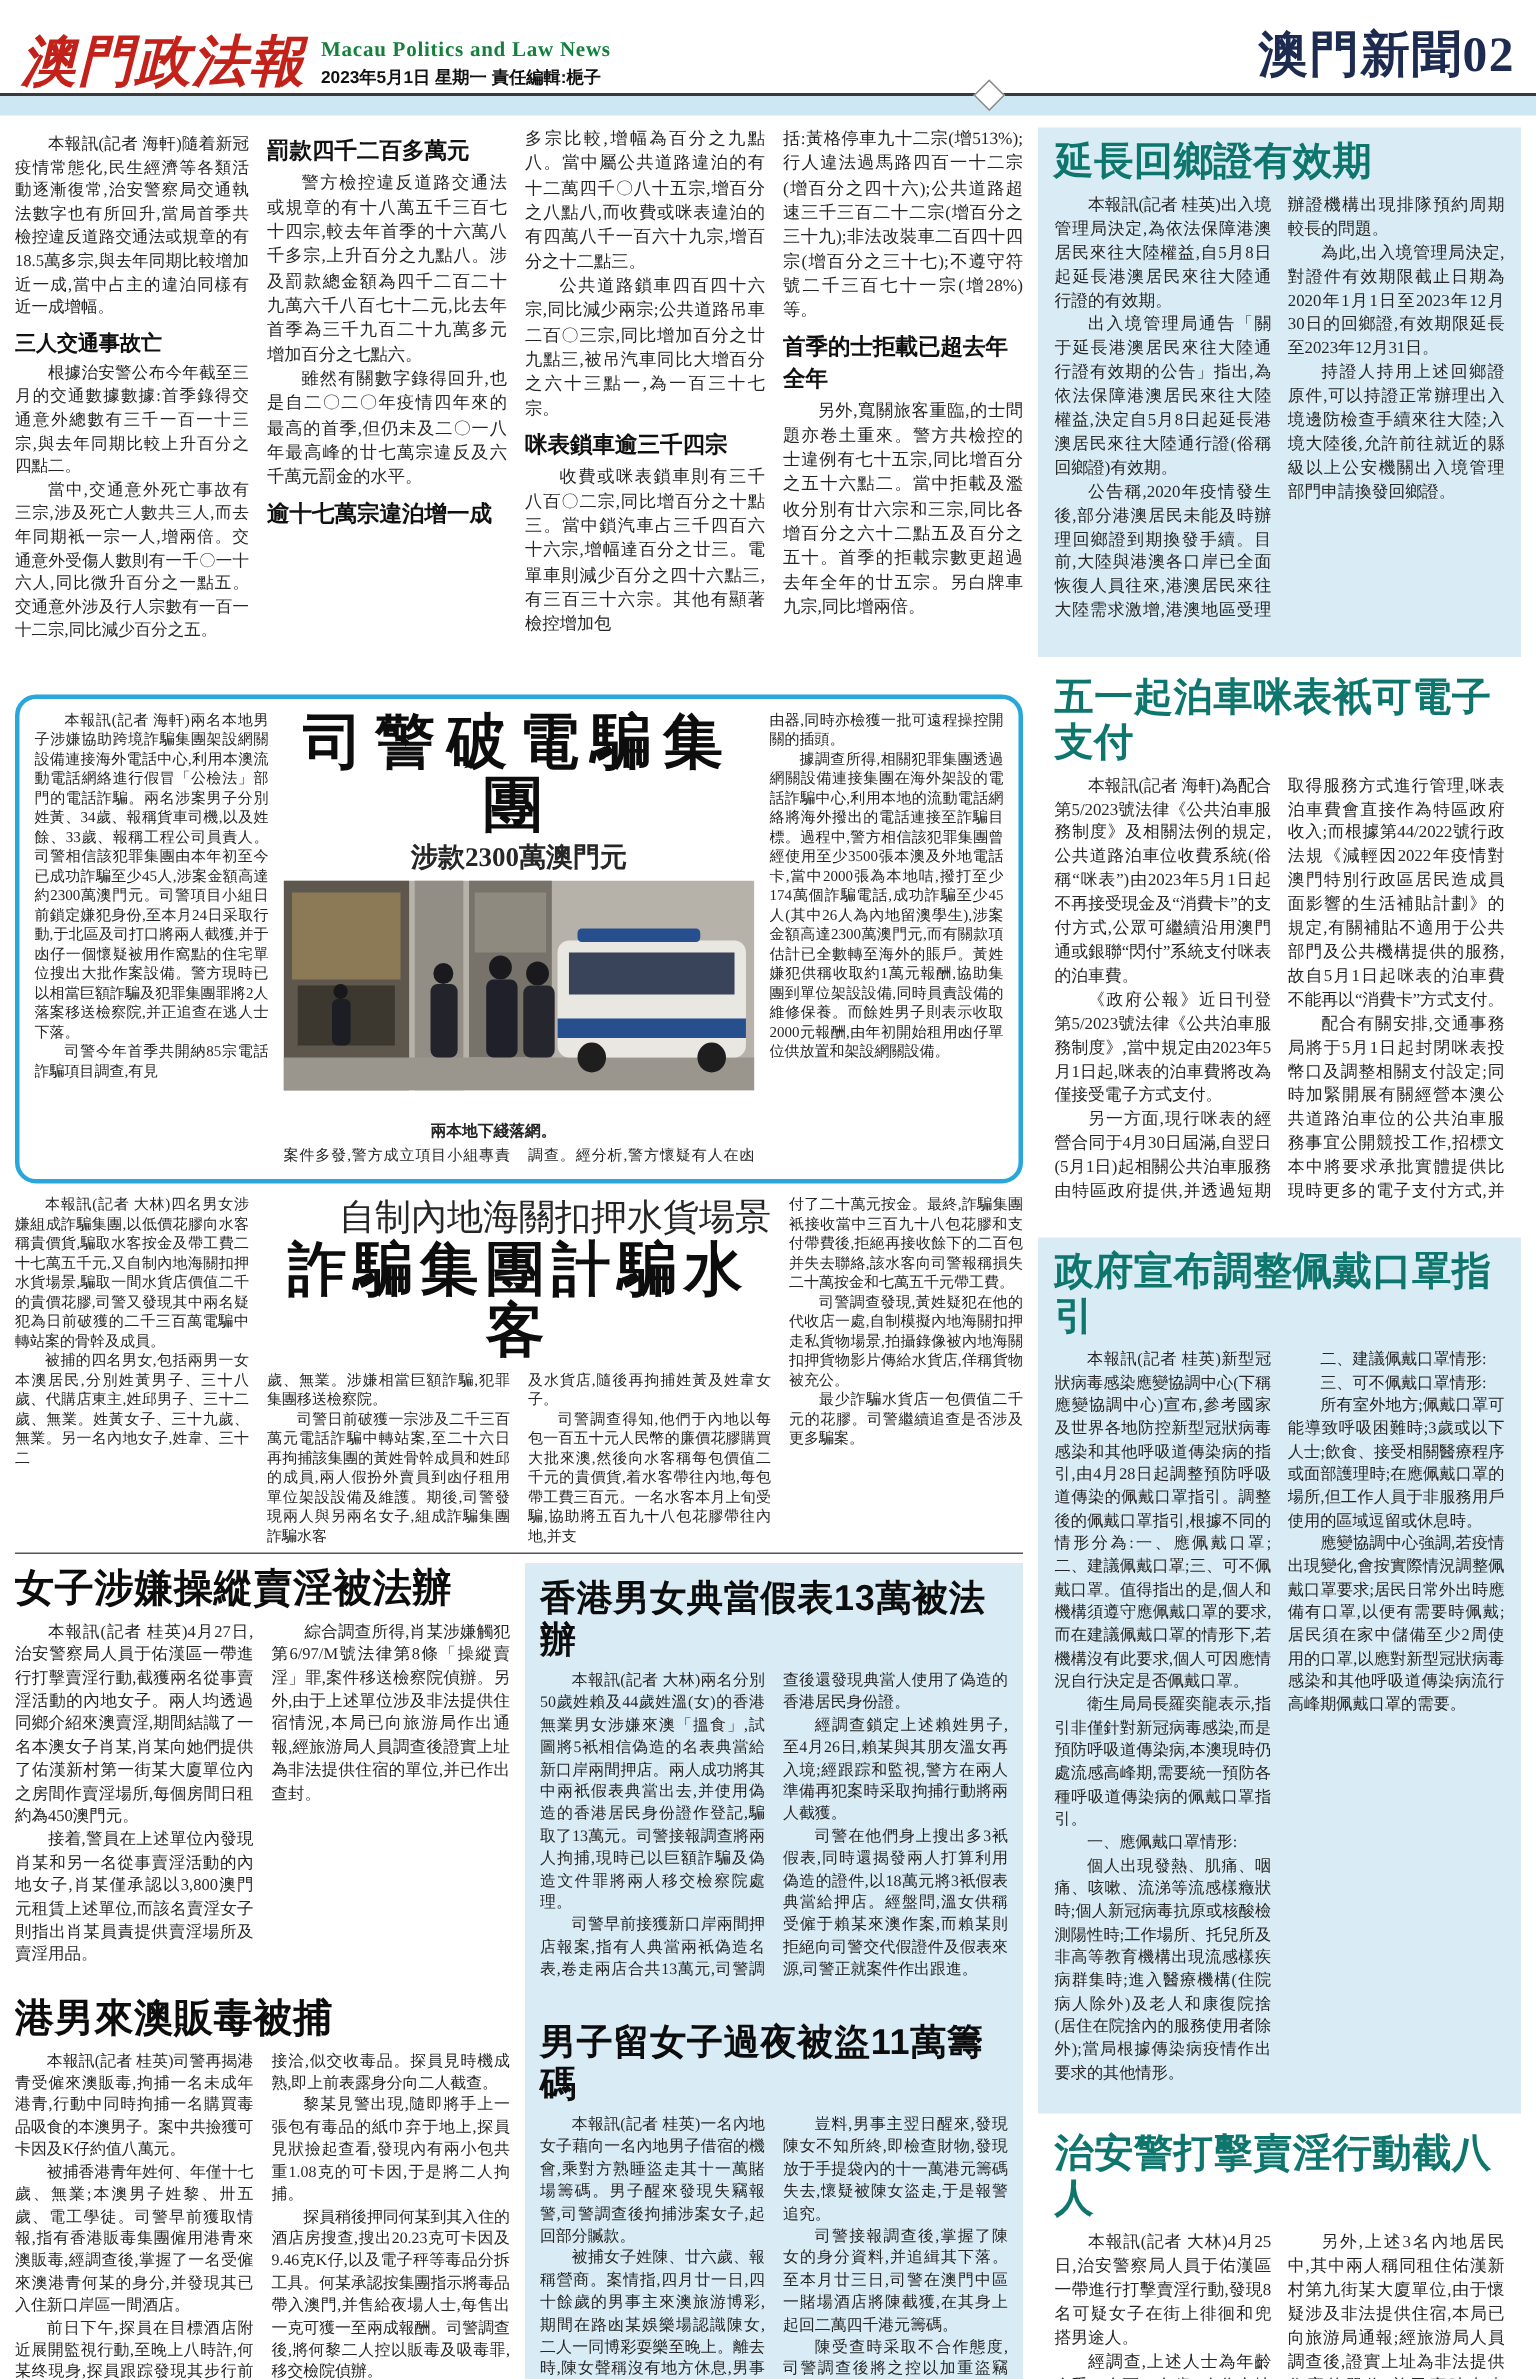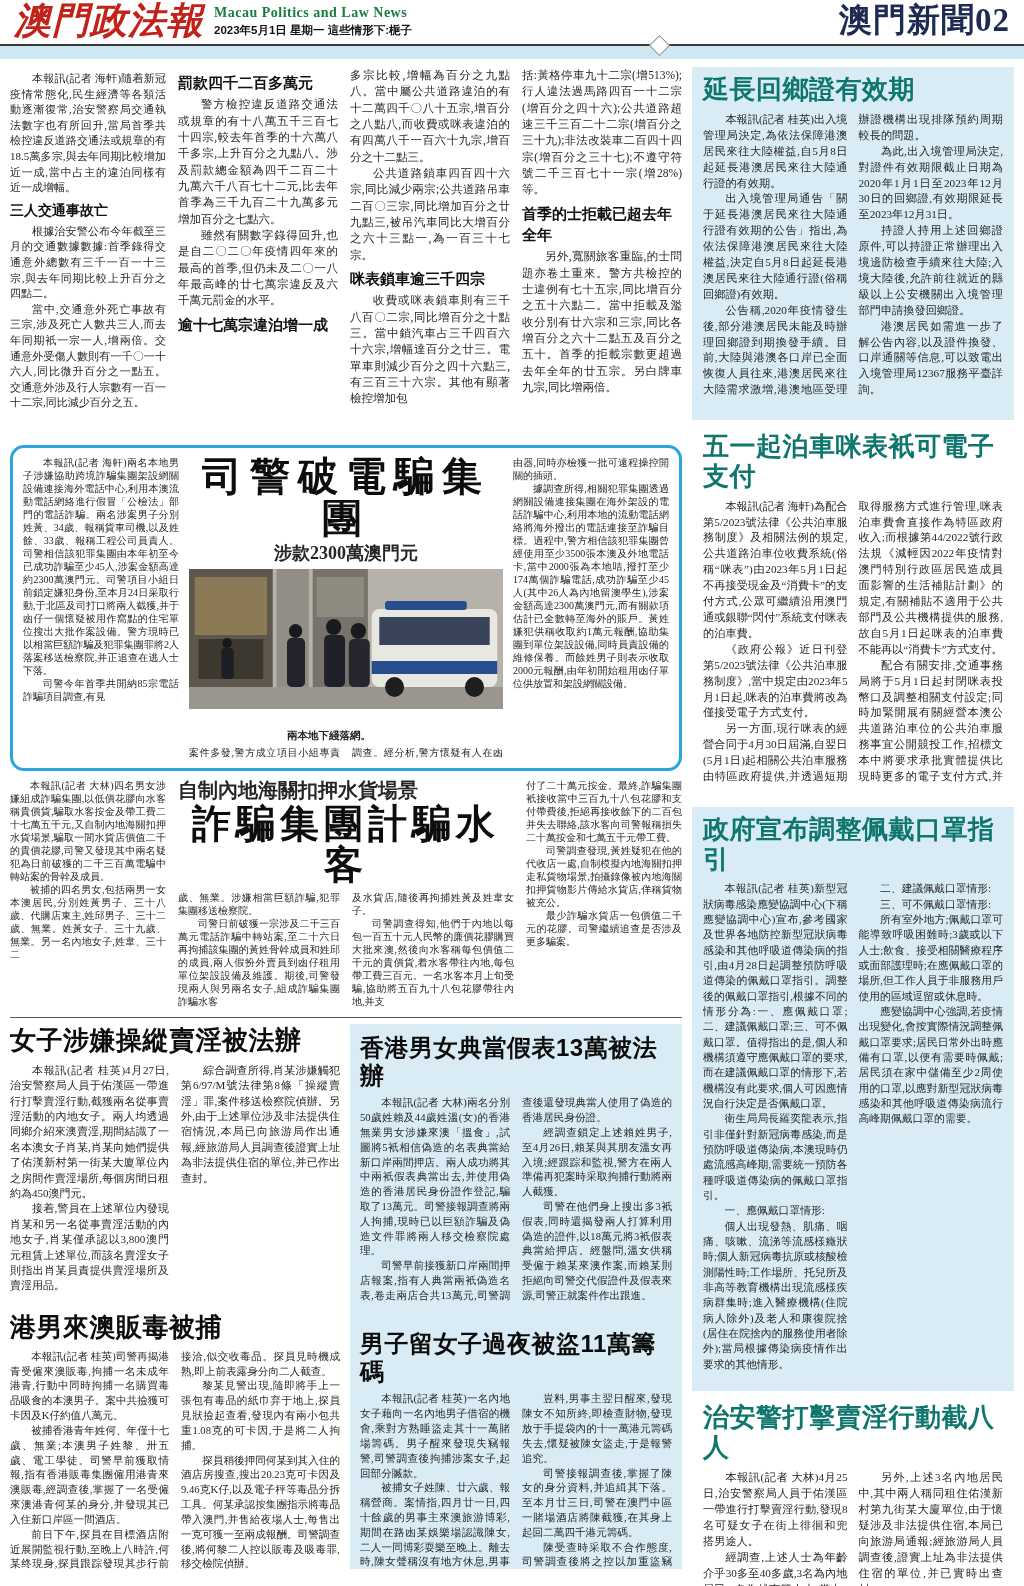--- a/index.html
+++ b/index.html
@@ -1,21 +1,21 @@
 <!DOCTYPE html>
 <html><head>
 <meta charset="utf-8">
 <style>
   * { box-sizing: border-box; margin: 0; padding: 0; }
   html,body { width:1024px; height:1586px; overflow:hidden; background:#fff;
     font-family:"Liberation Serif","DejaVu Serif",serif; color:#262626; }
 
   
-  .header { display:flex; justify-content:space-between; align-items:center;
-    padding:0 14px 3px 14px; border-bottom:2px solid #3a3a3a; height:46px; }
+  .header { display:flex; justify-content:space-between; align-items:flex-end;
+    padding:0 14px 3px 14px; border-bottom:2px solid #3a3a3a; height:64px; }
   .header-left { display:flex; align-items:flex-end; gap:10px; }
   .masthead { font-size:37px; line-height:0.95; font-weight:900; font-style:italic;
     color:#c2221a; letter-spacing:1px; }
   .mast-sub { display:flex; flex-direction:column; justify-content:flex-end; }
   .mast-en { color:#15803d; font-weight:700; font-size:14px; letter-spacing:0.5px; }
   .dateline { font-family:"Liberation Sans",sans-serif; font-weight:700; font-size:11.5px; color:#111; margin-top:2px;}
   .section-title { font-size:33px; font-weight:900; color:#1d2b50; letter-spacing:1px; }
   .blue-strip { height:13px; background:#cde7f3; position:relative; }
   .notch { position:absolute; left:652px; top:-8px; width:15px; height:15px;
     background:#fff; border:1px solid #8a8a8a; transform:rotate(45deg); }
@@ -51,22 +51,22 @@
   .photo { height:140px; flex:none; }
   .photo svg { width:100%; height:100%; display:block; }
   .caption { font-size:10.5px; font-weight:700; text-align:center; padding-right:34px; margin:20px 0 3px 0; }
   .box-bottom { column-count:2; column-gap:12px; column-fill:auto; flex:1;
     font-size:10px; line-height:1.3; overflow:hidden; }
 
   
   .water { display:flex; gap:12px; height:238px; overflow:hidden; margin-bottom:4px; }
   .water .wcol { width:156px; flex:none; font-size:10px; line-height:1.3; overflow:hidden; padding-top:4px;}
   .water-mid { flex:1; display:flex; flex-direction:column; overflow:hidden; }
-  .kicker { font-family:"Liberation Sans",sans-serif; font-size:20px; font-weight:700;
-    text-align:left; margin-top:2px; }
+  .kicker { font-family:"Liberation Sans",sans-serif; font-size:24px; font-weight:400;
+    text-align:right; margin-top:2px; }
   .water-headline { font-size:39px; font-weight:700; text-align:center; letter-spacing:5px;
     line-height:1.05; margin-bottom:5px; color:#0d0d0d;}
   .water-mid-cols { display:flex; gap:12px; flex:1; overflow:hidden; }
   .water-mid-cols .col { flex:1; font-size:10px; line-height:1.3; overflow:hidden; }
 
   
   .bottom-left { border-top:1.5px solid #555; padding-top:6px; display:flex; gap:10px; height:552px; overflow:hidden;}
   .bl-left { width:330px; flex:none; }
   .bl-right { flex:1; background:#d9ecf6; padding:8px 10px; }
   .art-headline { font-family:"Liberation Sans",sans-serif; font-weight:900; color:#0d0d0d;
@@ -93,21 +93,21 @@
   .body-vice8  { height:212px; }
 </style>
 </head>
 <body>
 
 <div class="header">
   <div class="header-left">
     <div class="masthead">澳門政法報</div>
     <div class="mast-sub">
       <div class="mast-en">Macau Politics and Law News</div>
-      <div class="dateline">2023年5月1日  星期一  這些情形下:梔子</div>
+      <div class="dateline">2023年5月1日  星期一  責任編輯:梔子</div>
     </div>
   </div>
   <div class="section-title">澳門新聞02</div>
 </div>
 <div class="blue-strip">
   <div class="notch"></div>
 </div>
 
 <div class="page">
 
@@ -263,21 +263,20 @@
   <div class="right-zone">
 
     <div class="rz-panel">
       <div class="rz-headline">延長回鄉證有效期</div>
       <div class="rz-body body-permit">
           <p>本報訊(記者 桂英)出入境管理局決定,為依法保障港澳居民來往大陸權益,自5月8日起延長港澳居民來往大陸通行證的有效期。</p>
           <p>出入境管理局通告「關于延長港澳居民來往大陸通行證有效期的公告」指出,為依法保障港澳居民來往大陸權益,決定自5月8日起延長港澳居民來往大陸通行證(俗稱回鄉證)有效期。</p>
           <p>公告稱,2020年疫情發生後,部分港澳居民未能及時辦理回鄉證到期換發手續。目前,大陸與港澳各口岸已全面恢復人員往來,港澳居民來往大陸需求激增,港澳地區受理辦證機構出現排隊預約周期較長的問題。</p>
           <p>為此,出入境管理局決定,對證件有效期限截止日期為2020年1月1日至2023年12月30日的回鄉證,有效期限延長至2023年12月31日。</p>
           <p>持證人持用上述回鄉證原件,可以持證正常辦理出入境邊防檢查手續來往大陸;入境大陸後,允許前往就近的縣級以上公安機關出入境管理部門申請換發回鄉證。</p>
-          <p>港澳居民如需進一步了解公告內容,以及證件換發、口岸通關等信息,可以致電出入境管理局12367服務平臺詳詢。</p>
         </div>
     </div>
 
     <div class="rz-white">
       <div class="rz-headline">五一起泊車咪表衹可電子支付</div>
       <div class="rz-body body-meter">
           <p>本報訊(記者 海軒)為配合第5/2023號法律《公共泊車服務制度》及相關法例的規定,公共道路泊車位收費系統(俗稱“咪表”)由2023年5月1日起不再接受現金及“消費卡”的支付方式,公眾可繼續沿用澳門通或銀聯“閃付”系統支付咪表的泊車費。</p>
           <p>《政府公報》近日刊登第5/2023號法律《公共泊車服務制度》,當中規定由2023年5月1日起,咪表的泊車費將改為僅接受電子方式支付。</p>
           <p>另一方面,現行咪表的經營合同于4月30日屆滿,自翌日(5月1日)起相關公共泊車服務由特區政府提供,并透過短期取得服務方式進行管理,咪表泊車費會直接作為特區政府收入;而根據第44/2022號行政法規《減輕因2022年疫情對澳門特別行政區居民造成員面影響的生活補貼計劃》的規定,有關補貼不適用于公共部門及公共機構提供的服務,故自5月1日起咪表的泊車費不能再以“消費卡”方式支付。</p>
           <p>配合有關安排,交通事務局將于5月1日起封閉咪表投幣口及調整相關支付設定;同時加緊開展有關經營本澳公共道路泊車位的公共泊車服務事宜公開競投工作,招標文本中將要求承批實體提供比現時更多的電子支付方式,并爭取今年內完成有關批給程序。</p>

